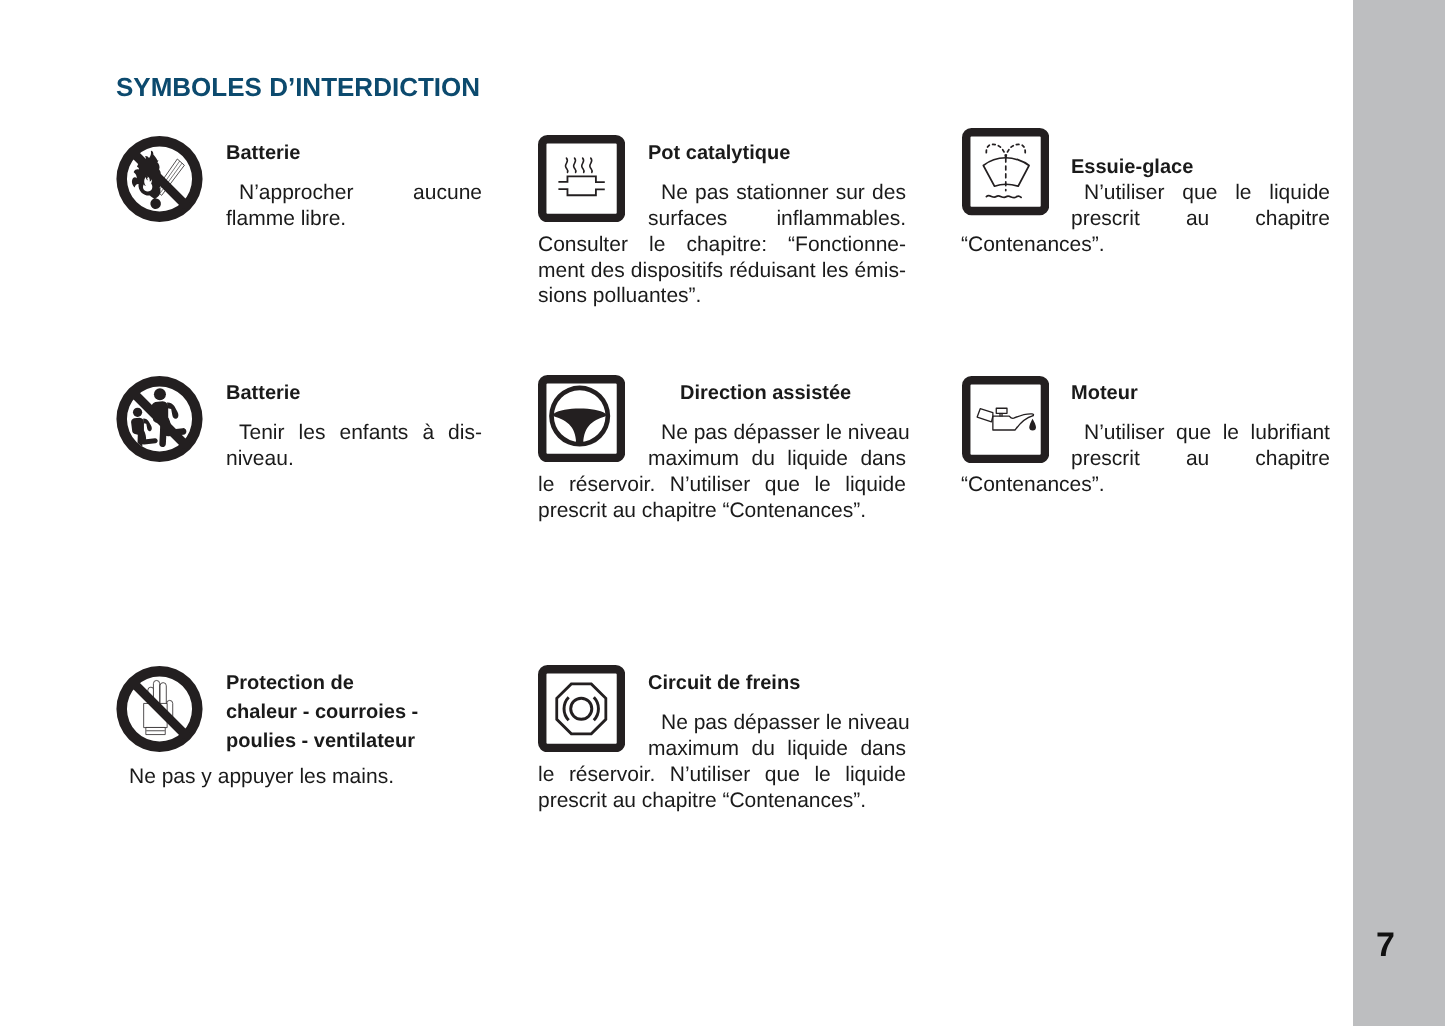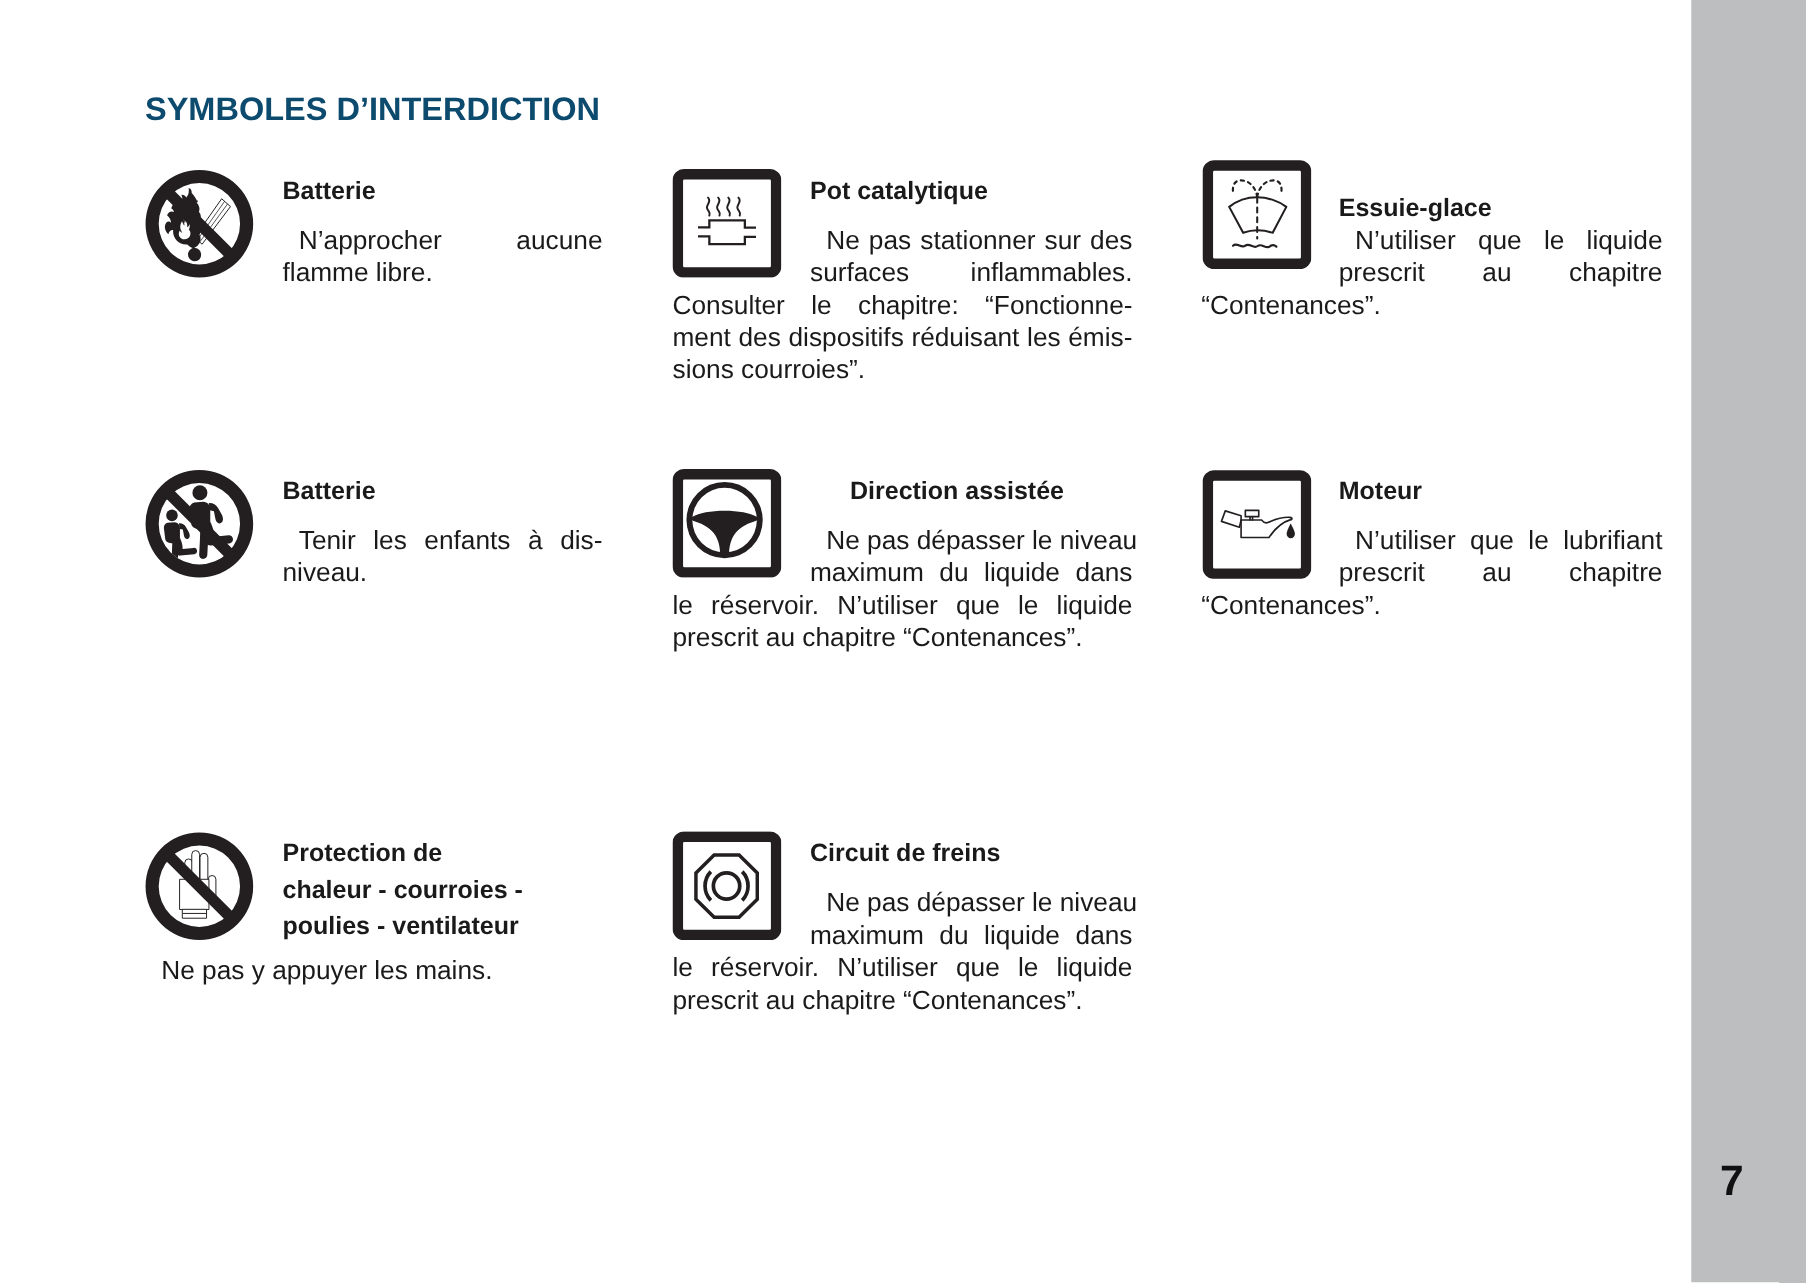--- a/index.html
+++ b/index.html
@@ -196,21 +196,21 @@
 </g>
 <path fill="none" stroke="#231f20" stroke-width="2.1" stroke-linejoin="miter" stroke-linecap="butt" d="M23.4 53.6 H33.8 V47.3 H66.4 V53.9 H76.6"></path>
 <path fill="none" stroke="#231f20" stroke-width="2.1" stroke-linejoin="miter" stroke-linecap="butt" d="M23.4 62.0 H33.8 V69.0 H66.4 V62.3 H76.6"></path>
 </svg>
       </div>
   <div class="h" style="position: absolute; left: 110px; top: 4px; width: 258px;">Pot catalytique</div>
       <div class="ln jf" style="position: absolute; left: 123px; top: 45.45px; width: 245px;"><span style="white-space: pre;">Ne </span><span style="white-space: pre;">pas </span><span style="white-space: pre;">stationner </span><span style="white-space: pre;">sur </span><span style="white-space: pre;">des</span></div>
       <div class="ln jf" style="position: absolute; left: 110px; top: 71.15px; width: 258px;"><span style="white-space: pre;">surfaces </span><span style="white-space: pre;">inflammables.</span></div>
       <div class="ln jf" style="position: absolute; left: 0px; top: 96.85px; width: 368px;"><span style="white-space: pre;">Consulter </span><span style="white-space: pre;">le </span><span style="white-space: pre;">chapitre: </span><span style="white-space: pre;">“Fonctionne-</span></div>
       <div class="ln jf" style="position: absolute; left: 0px; top: 122.55px; width: 368px;"><span style="white-space: pre;">ment </span><span style="white-space: pre;">des </span><span style="white-space: pre;">dispositifs </span><span style="white-space: pre;">réduisant </span><span style="white-space: pre;">les </span><span style="white-space: pre;">émis-</span></div>
-      <div class="ln" style="position: absolute; left: 0px; top: 148.25px; width: 368px;">sions courroies”.</div>
+      <div class="ln" style="position: absolute; left: 0px; top: 148.25px; width: 368px;">sions polluantes”.</div>
     </div>
 
   <div class="block" style="left:538px;top:375px;width:368px;">
     <div class="icon sq">
         <svg viewBox="0 0 100 100" preserveAspectRatio="xMidYMid meet">
 <rect x="4.85" y="4.85" width="90.3" height="90.3" rx="6" ry="6" fill="none" stroke="#231f20" stroke-width="9.7"></rect>
 <g fill="#231f20">
 
  <path d="M47.8 12.0 A35.0 35.0 0 1 0 47.8 82.0 A35.0 35.0 0 1 0 47.8 12.0 Z
           M47.8 17.4 A29.6 29.6 0 1 1 47.8 76.6 A29.6 29.6 0 1 1 47.8 17.4 Z"></path>

